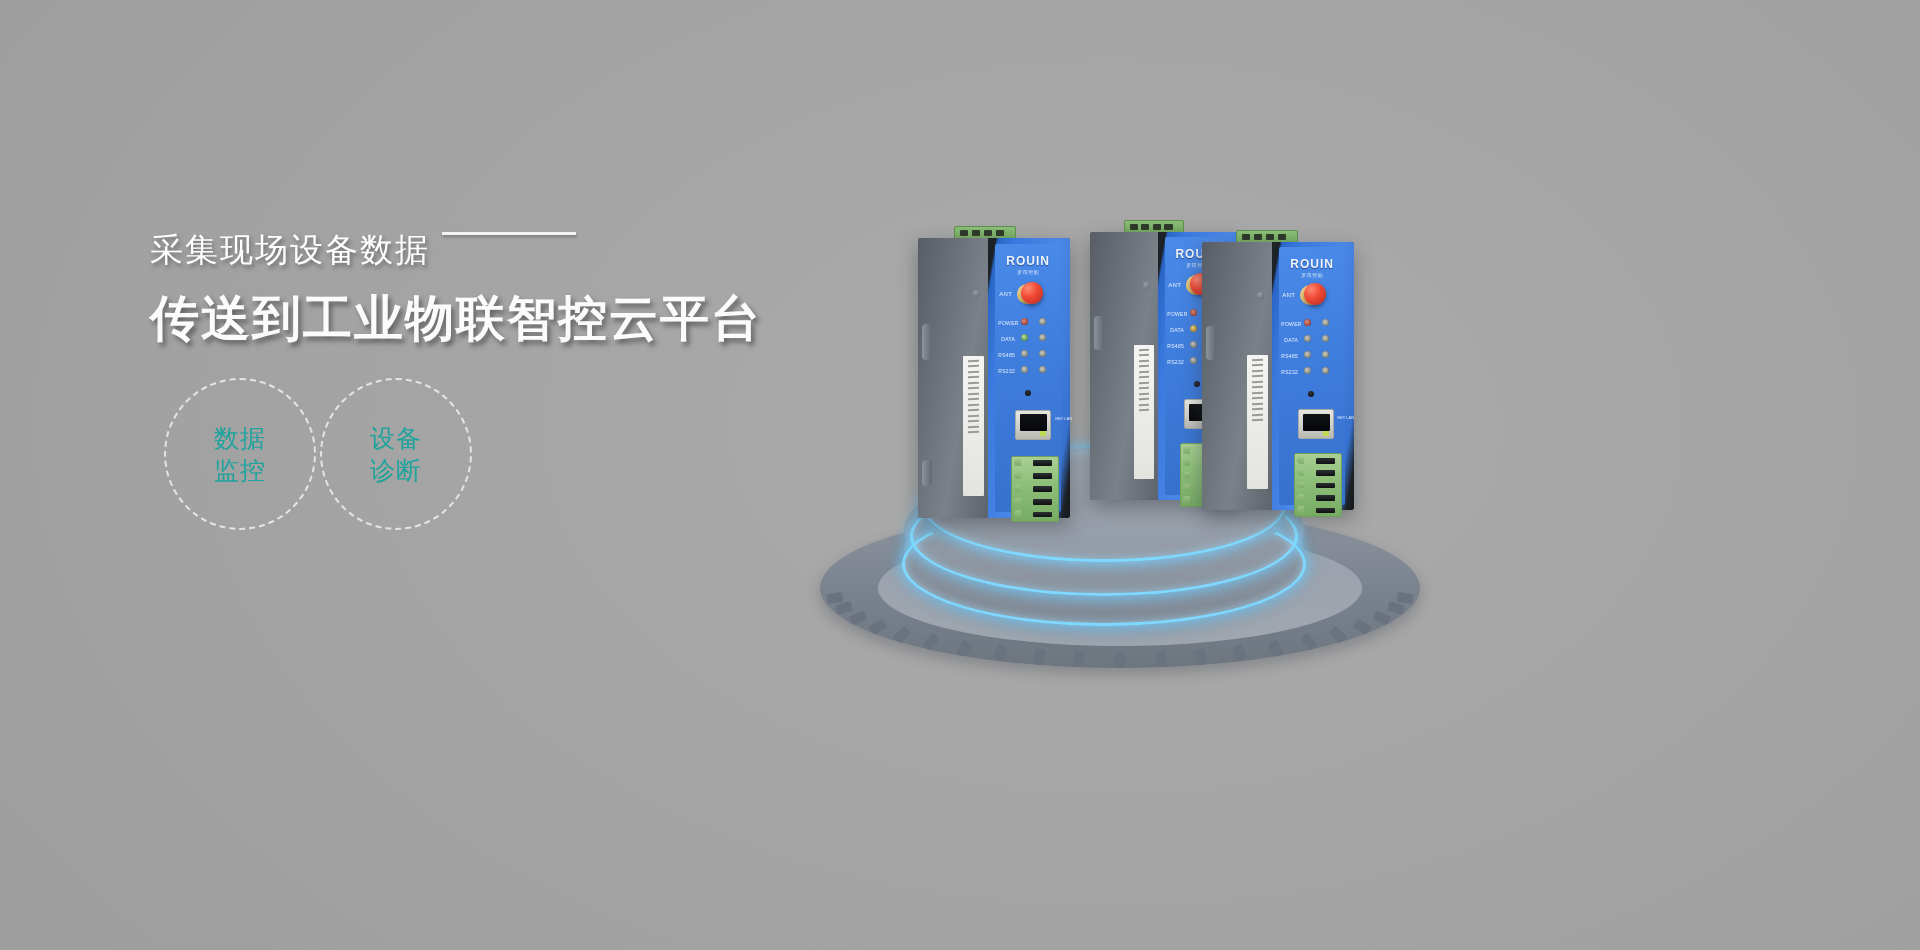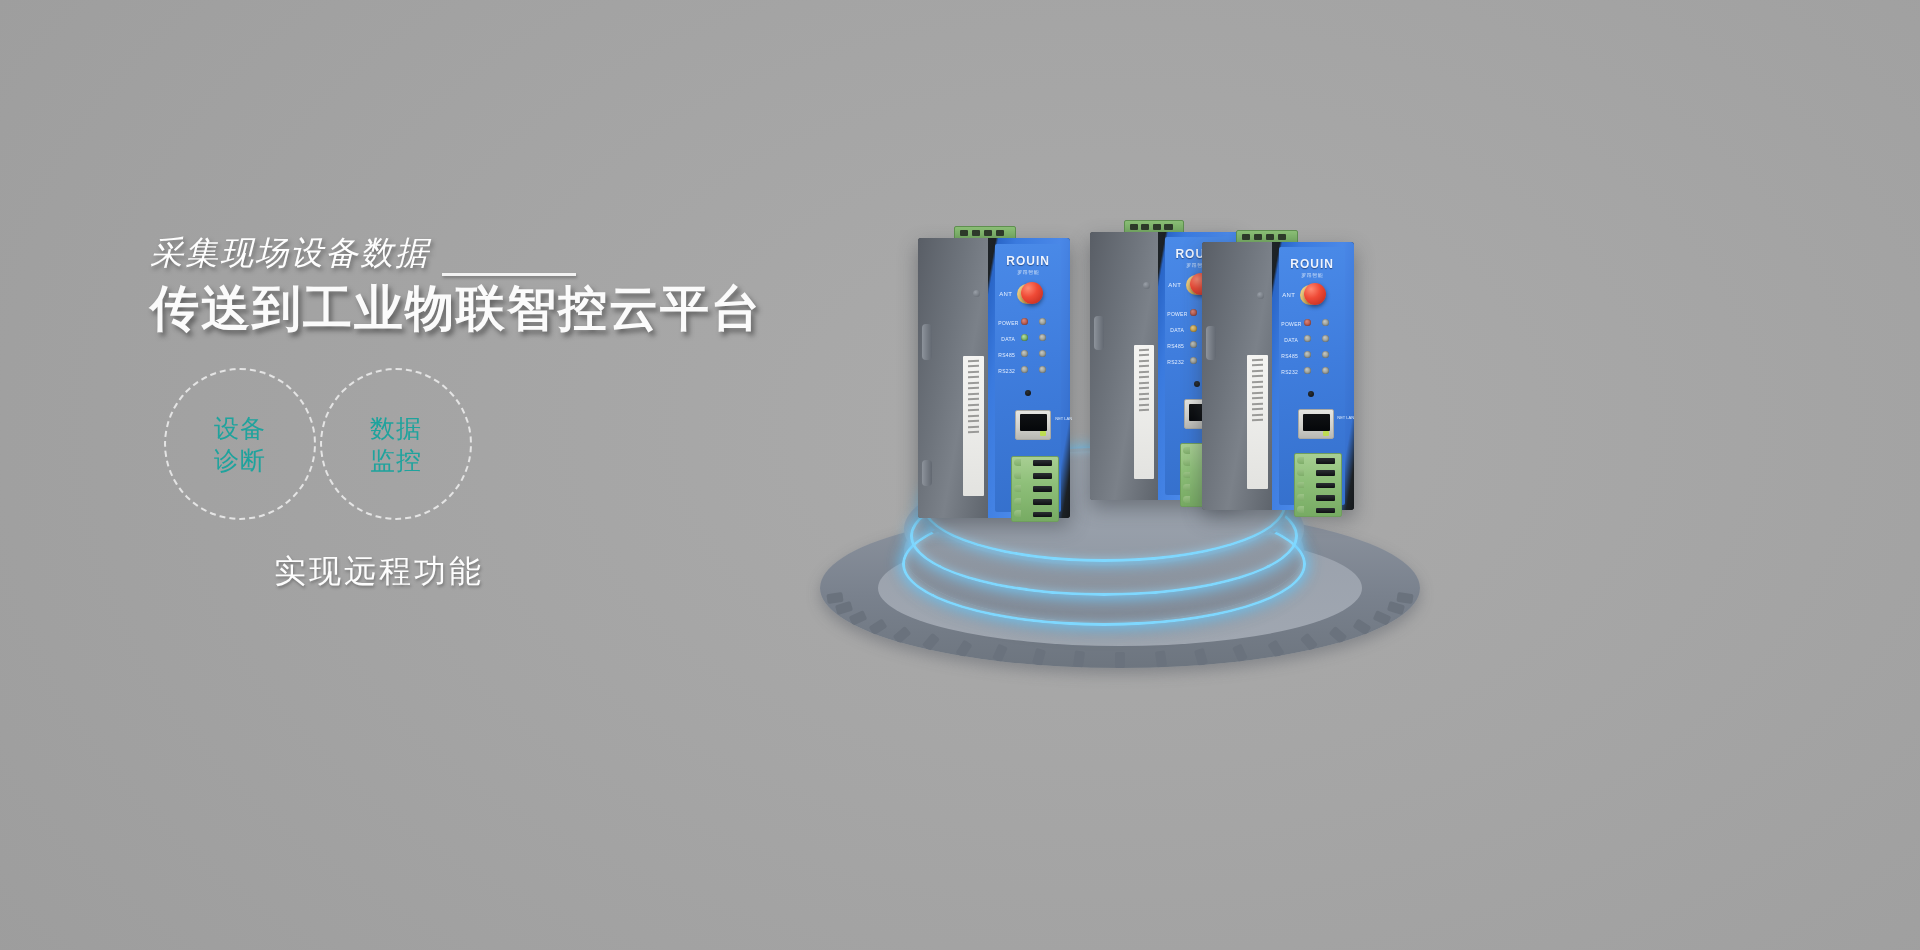--- a/index.html
+++ b/index.html
@@ -14,33 +14,33 @@
   .banner {
     position:absolute; inset:0;
     background:
       radial-gradient(ellipse 1400px 900px at 58% 45%, #ababab 0%, #a5a5a5 45%, #9d9d9d 100%);
     overflow:hidden;
   }
 
   
   .copy { position:absolute; left:150px; top:228px; width:760px; }
 
-  .eyebrow-row { display:flex; align-items:flex-end; gap:12px; height:48px;font-style:italic; }
+  .eyebrow-row { display:flex; align-items:flex-start; gap:12px; height:48px; }
   .eyebrow {
     font-size:33px; color:#fefefe; letter-spacing:2px; font-weight:400;
     text-shadow:2px 3px 4px rgba(60,60,60,.55);
     white-space:nowrap;
   }
   .eyebrow-rule {
     width:134px; height:3px; background:#f3f3f3; margin-top:4px;
     box-shadow:1px 2px 3px rgba(60,60,60,.4);
   }
 
   .headline {
-    margin-top:0;
+    margin-top:10px;
     font-size:49px; font-weight:bold; color:#fbfbfb; letter-spacing:2px;
     text-shadow:3px 4px 5px rgba(55,55,55,.6);
     white-space:nowrap;
     font-family:"Liberation Sans","DejaVu Sans",sans-serif;
   }
 
   
   .circles { margin-top:26px; display:flex; align-items:center; gap:4px; padding-left:14px; }
   .circle {
     width:152px; height:152px; border-radius:50%;
@@ -245,30 +245,29 @@
 
     <div class="eyebrow-row">
       <div class="eyebrow">采集现场设备数据</div>
       <div class="eyebrow-rule"></div>
     </div>
 
     <div class="headline">传送到工业物联智控云平台</div>
 
     <div class="circles">
       <div class="circle">
+        <span>数据</span>
+        <span>监控</span>
+      </div>
+      <div class="circle">
         <span>设备</span>
         <span>诊断</span>
       </div>
-      <div class="circle">
-        <span>数据</span>
-        <span>监控</span>
-      </div>
     </div>
 
-    <div class="sub-strong">实现远程功能</div>
   </div>
 
   <div class="scene">
 
     <div class="pedestal">
       <div class="ring-outer"></div>
       <div class="notches" id="notches">
           <div class="notch" style="left: 580.069px; top: 82.2467px; transform: rotate(98.1818deg);"></div>
           <div class="notch" style="left: 571.334px; top: 92.2847px; transform: rotate(106.364deg);"></div>
           <div class="notch" style="left: 556.974px; top: 101.91px; transform: rotate(114.545deg);"></div>

